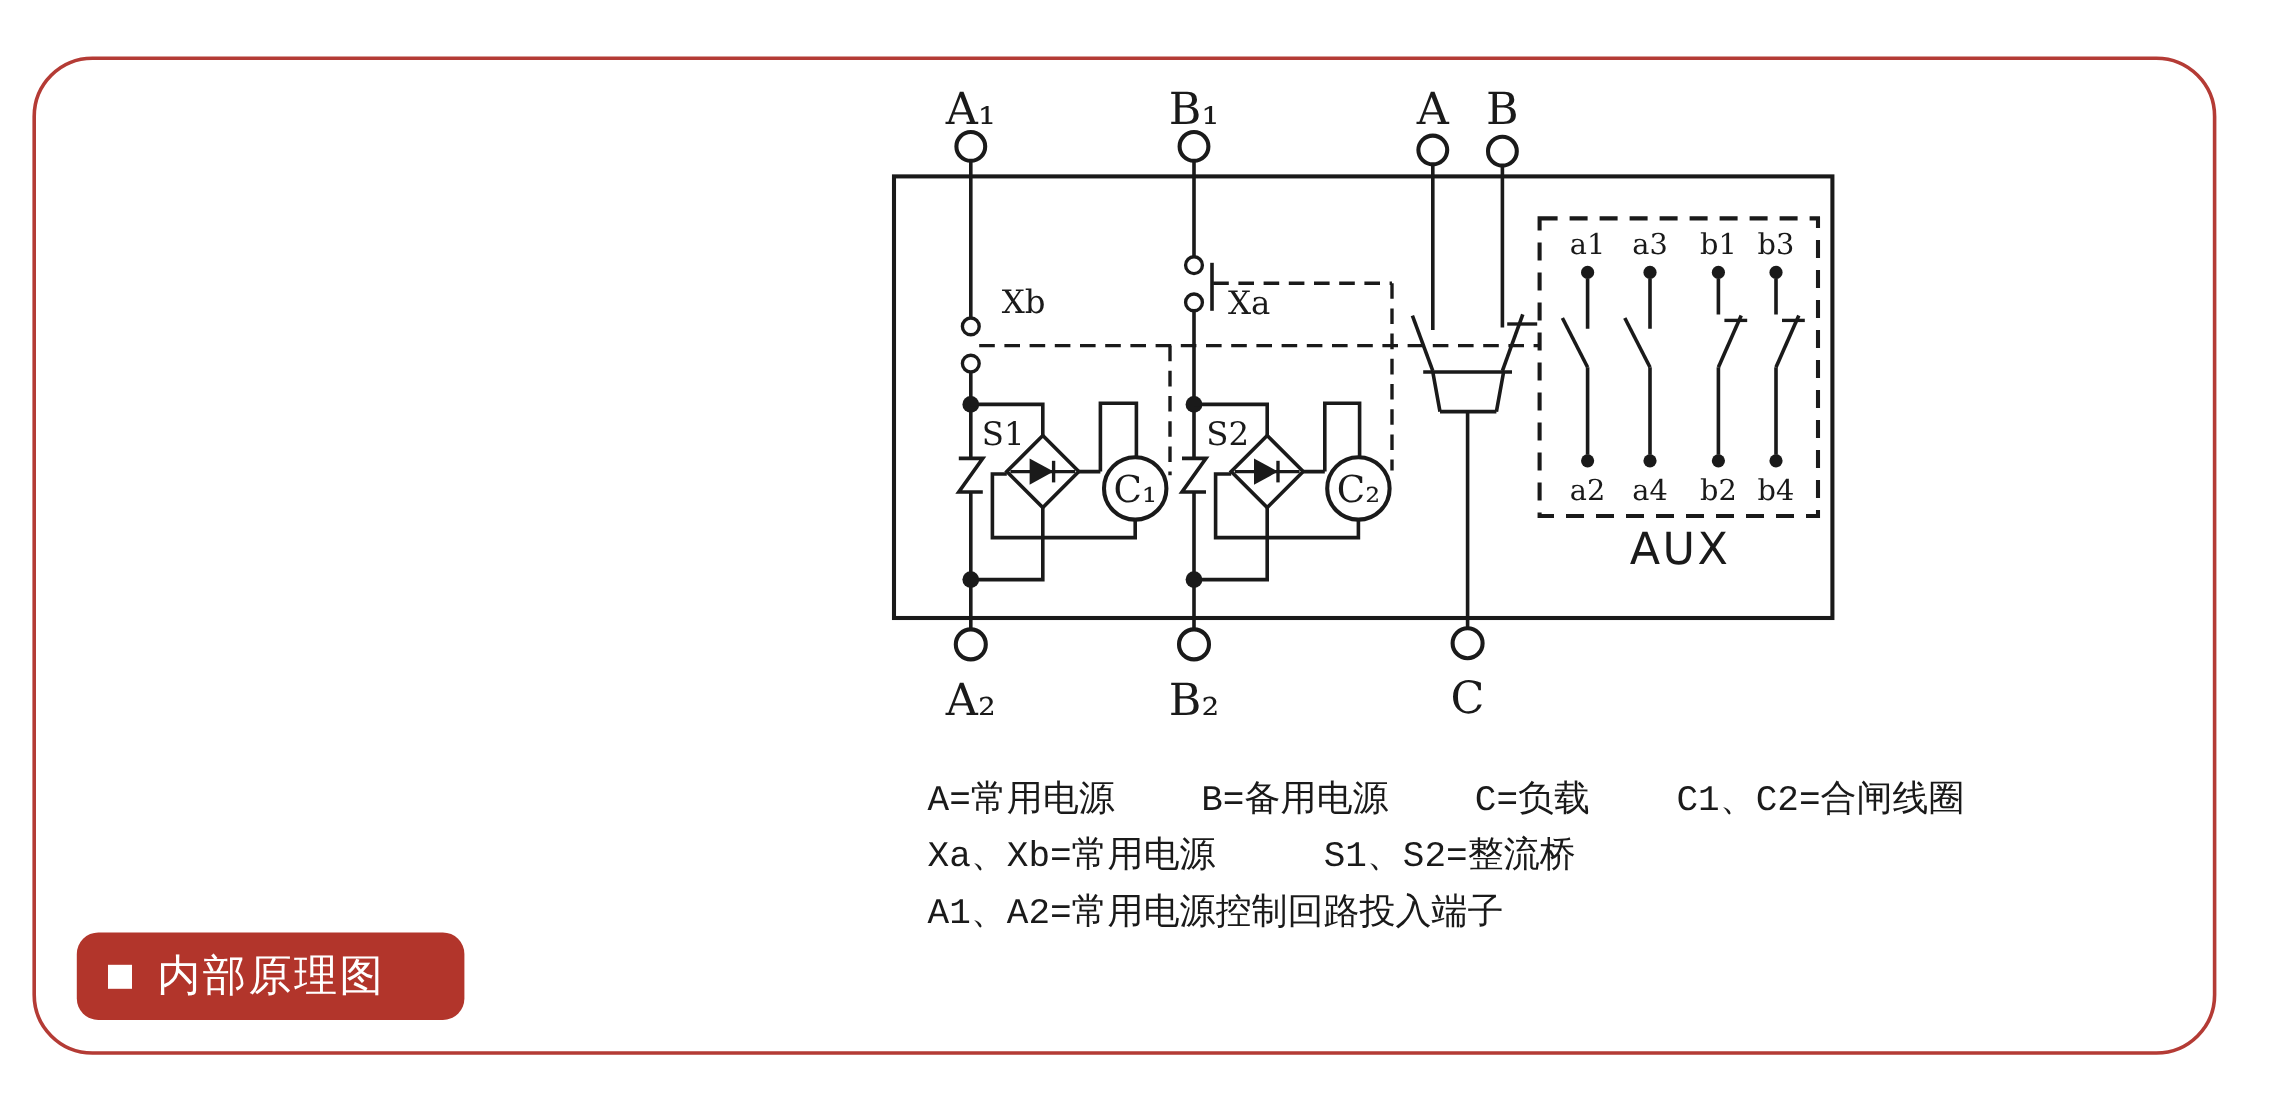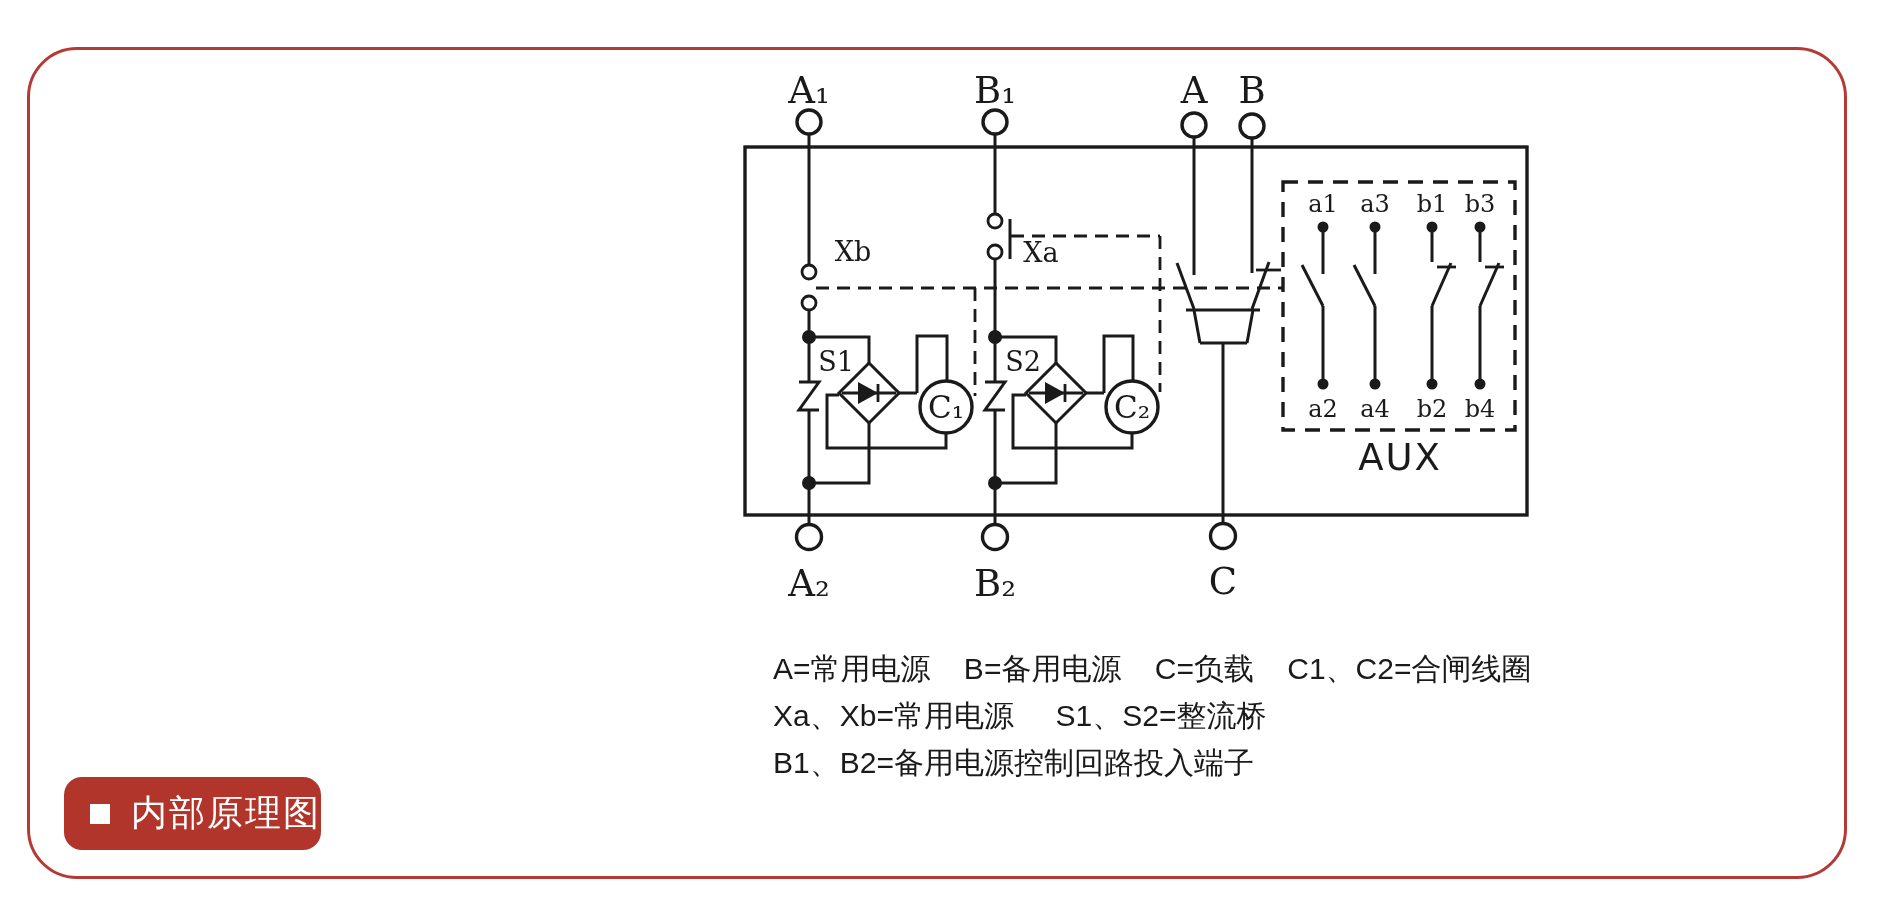--- a/index.html
+++ b/index.html
@@ -31,25 +31,25 @@
   .tri{fill:var(--ink);stroke:none;}
   .t{fill:var(--ink);font-family:"DejaVu Serif","Liberation Serif",serif;}
   .t-term{font-size:37px;}
   .t-small{font-size:27px;}
   .t-coil{font-size:31px;}
   .t-aux-lab{font-size:24px;}
   .t-auxtitle{font-family:"DejaVu Sans","Liberation Sans",sans-serif;font-size:37px;letter-spacing:2px;}
   .legend{
     position:absolute;left:773px;top:645px;
     font-size:30px;line-height:47px;color:var(--ink);
-    font-family:Liberation Sans, sans-serif;
+    font-family:Liberation Mono, monospace;
   }
   .legend div{white-space:pre;}
   .badge{
-    position:absolute;left:64px;top:777px;width:257px;height:73px;
+    position:absolute;left:64px;top:777px;width:323px;height:73px;
     background:var(--badge_red);border-radius:18px;
     display:flex;align-items:center;
     font-family:"DejaVu Sans","Liberation Sans",sans-serif;
   }
   .badge .bullet{
     width:20px;height:20px;background:#ffffff;margin-left:26px;flex:none;
   }
   .badge .badge-label{
     color:#ffffff;font-size:36px;margin-left:21px;letter-spacing:2px;white-space:nowrap;
   }
@@ -185,19 +185,19 @@
   <text class="t t-small" x="1041" y="262" text-anchor="middle">Xa</text>
   <text class="t t-small" x="836" y="371" text-anchor="middle">S1</text>
   <text class="t t-small" x="1023" y="371" text-anchor="middle">S2</text>
   <text class="t t-coil" x="946" y="418" text-anchor="middle">C₁</text>
   <text class="t t-coil" x="1132" y="418" text-anchor="middle">C₂</text>
 </svg>
 
 <div class="legend">
   <div>A=常用电源    B=备用电源    C=负载    C1、C2=合闸线圈</div>
   <div>Xa、Xb=常用电源     S1、S2=整流桥</div>
-  <div>B1、B2=备用电源控制回路投入端子</div>
+  <div>A1、A2=常用电源控制回路投入端子</div>
 </div>
 
 <div class="badge">
   <span class="bullet"></span>
   <span class="badge-label">内部原理图</span>
 </div>
 
 </body></html>

